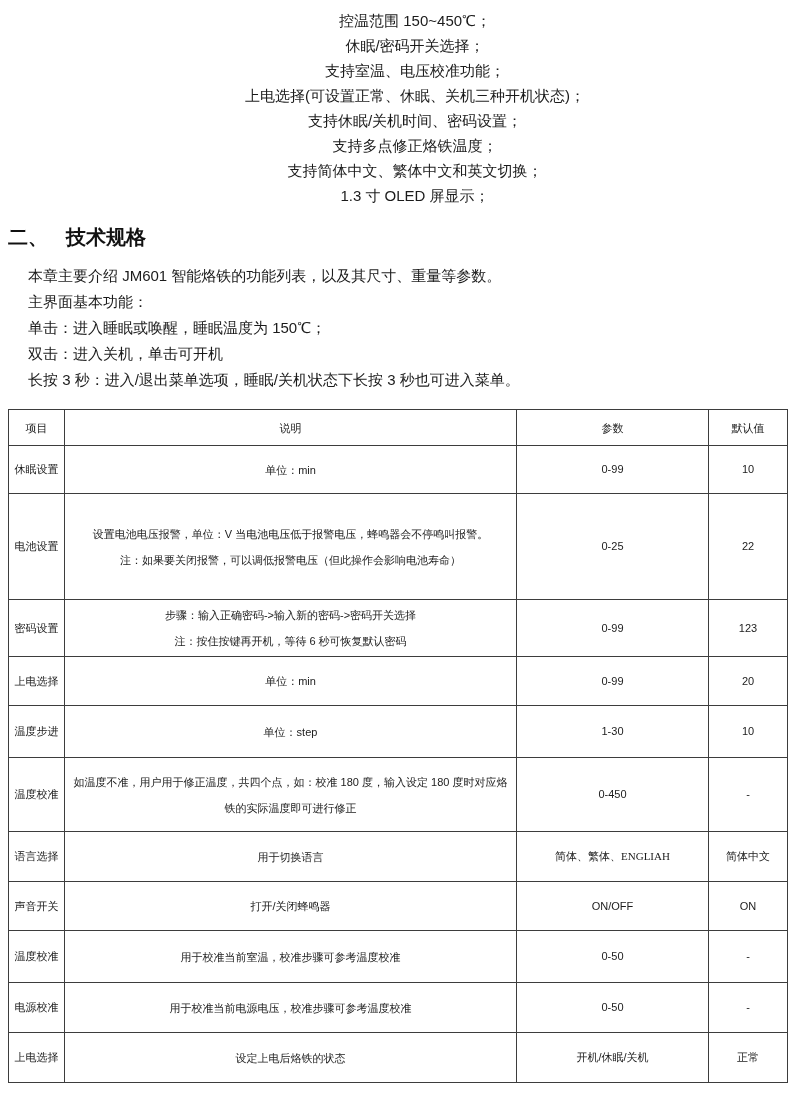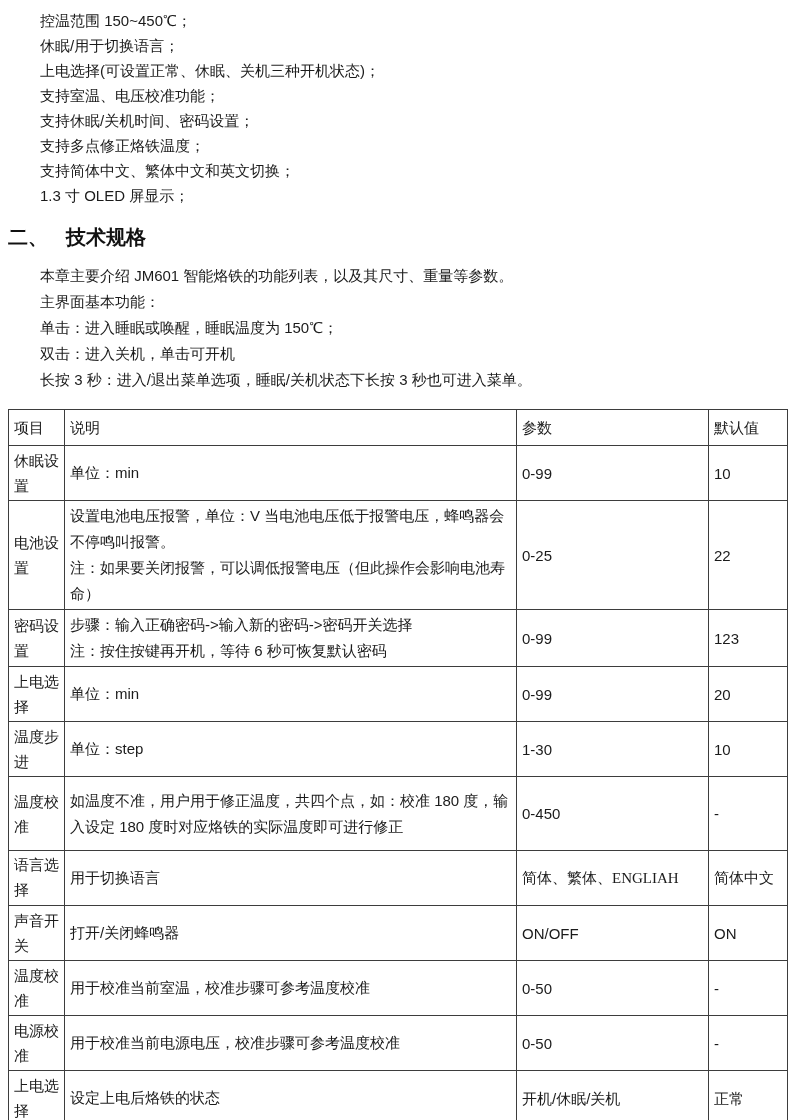--- a/index.html
+++ b/index.html
@@ -11,54 +11,55 @@
     font-family: "Liberation Sans", sans-serif;
     overflow: hidden;
   }
   .page { padding: 8px 22px 0 8px; }
 
   .feature-list { margin: 0 0 0 32px; }
   .feature-line {
     font-size: 15px;
     line-height: 25px;
     white-space: nowrap;
+    text-align: center;
   }
 
   .section-heading {
     display: flex;
     align-items: baseline;
     gap: 18px;
     margin: 16px 0 12px 0;
     font-size: 20px;
     font-weight: bold;
     color: #111;
   }
 
-  .paragraphs { margin-left: 32px; }
+  .paragraphs { margin-left: 20px; }
   .para-line {
     font-size: 15px;
     line-height: 26px;
   }
 
   table.spec {
     margin-top: 16px;
     border-collapse: collapse;
     table-layout: fixed;
     width: 779px;
   }
   table.spec col.c-item    { width: 56px; }
   table.spec col.c-desc    { width: 452px; }
   table.spec col.c-param   { width: 192px; }
   table.spec col.c-default { width: 79px; }
 
   table.spec th, table.spec td {
     border: 1px solid #3d3d3d;
-    text-align: left;
+    text-align: center;
     vertical-align: middle;
-    font-size: 15px;
+    font-size: 11px;
     font-weight: normal;
     padding: 2px 5px;
     line-height: 25px;
     overflow: hidden;
   }
   table.spec th { line-height: 22px; }
   td.item-cell {
     text-align: center;
     line-height: 24px;
     padding: 2px 6px;
@@ -67,23 +68,23 @@
   td.param-cell   { padding: 2px 2px; }
   .desc-line { line-height: 26px; }
 </style>
 </head>
 <body>
 
 <div class="page">
 
   <div class="feature-list">
     <div class="feature-line">控温范围 150~450℃；</div>
-    <div class="feature-line">休眠/用于切换语言；</div>
+    <div class="feature-line">休眠/密码开关选择；</div>
+    <div class="feature-line">支持室温、电压校准功能；</div>
     <div class="feature-line">上电选择(可设置正常、休眠、关机三种开机状态)；</div>
-    <div class="feature-line">支持室温、电压校准功能；</div>
     <div class="feature-line">支持休眠/关机时间、密码设置；</div>
     <div class="feature-line">支持多点修正烙铁温度；</div>
     <div class="feature-line">支持简体中文、繁体中文和英文切换；</div>
     <div class="feature-line">1.3 寸 OLED 屏显示；</div>
   </div>
 
   <div class="section-heading">
     <span>二、</span>
     <span>技术规格</span>
   </div>

